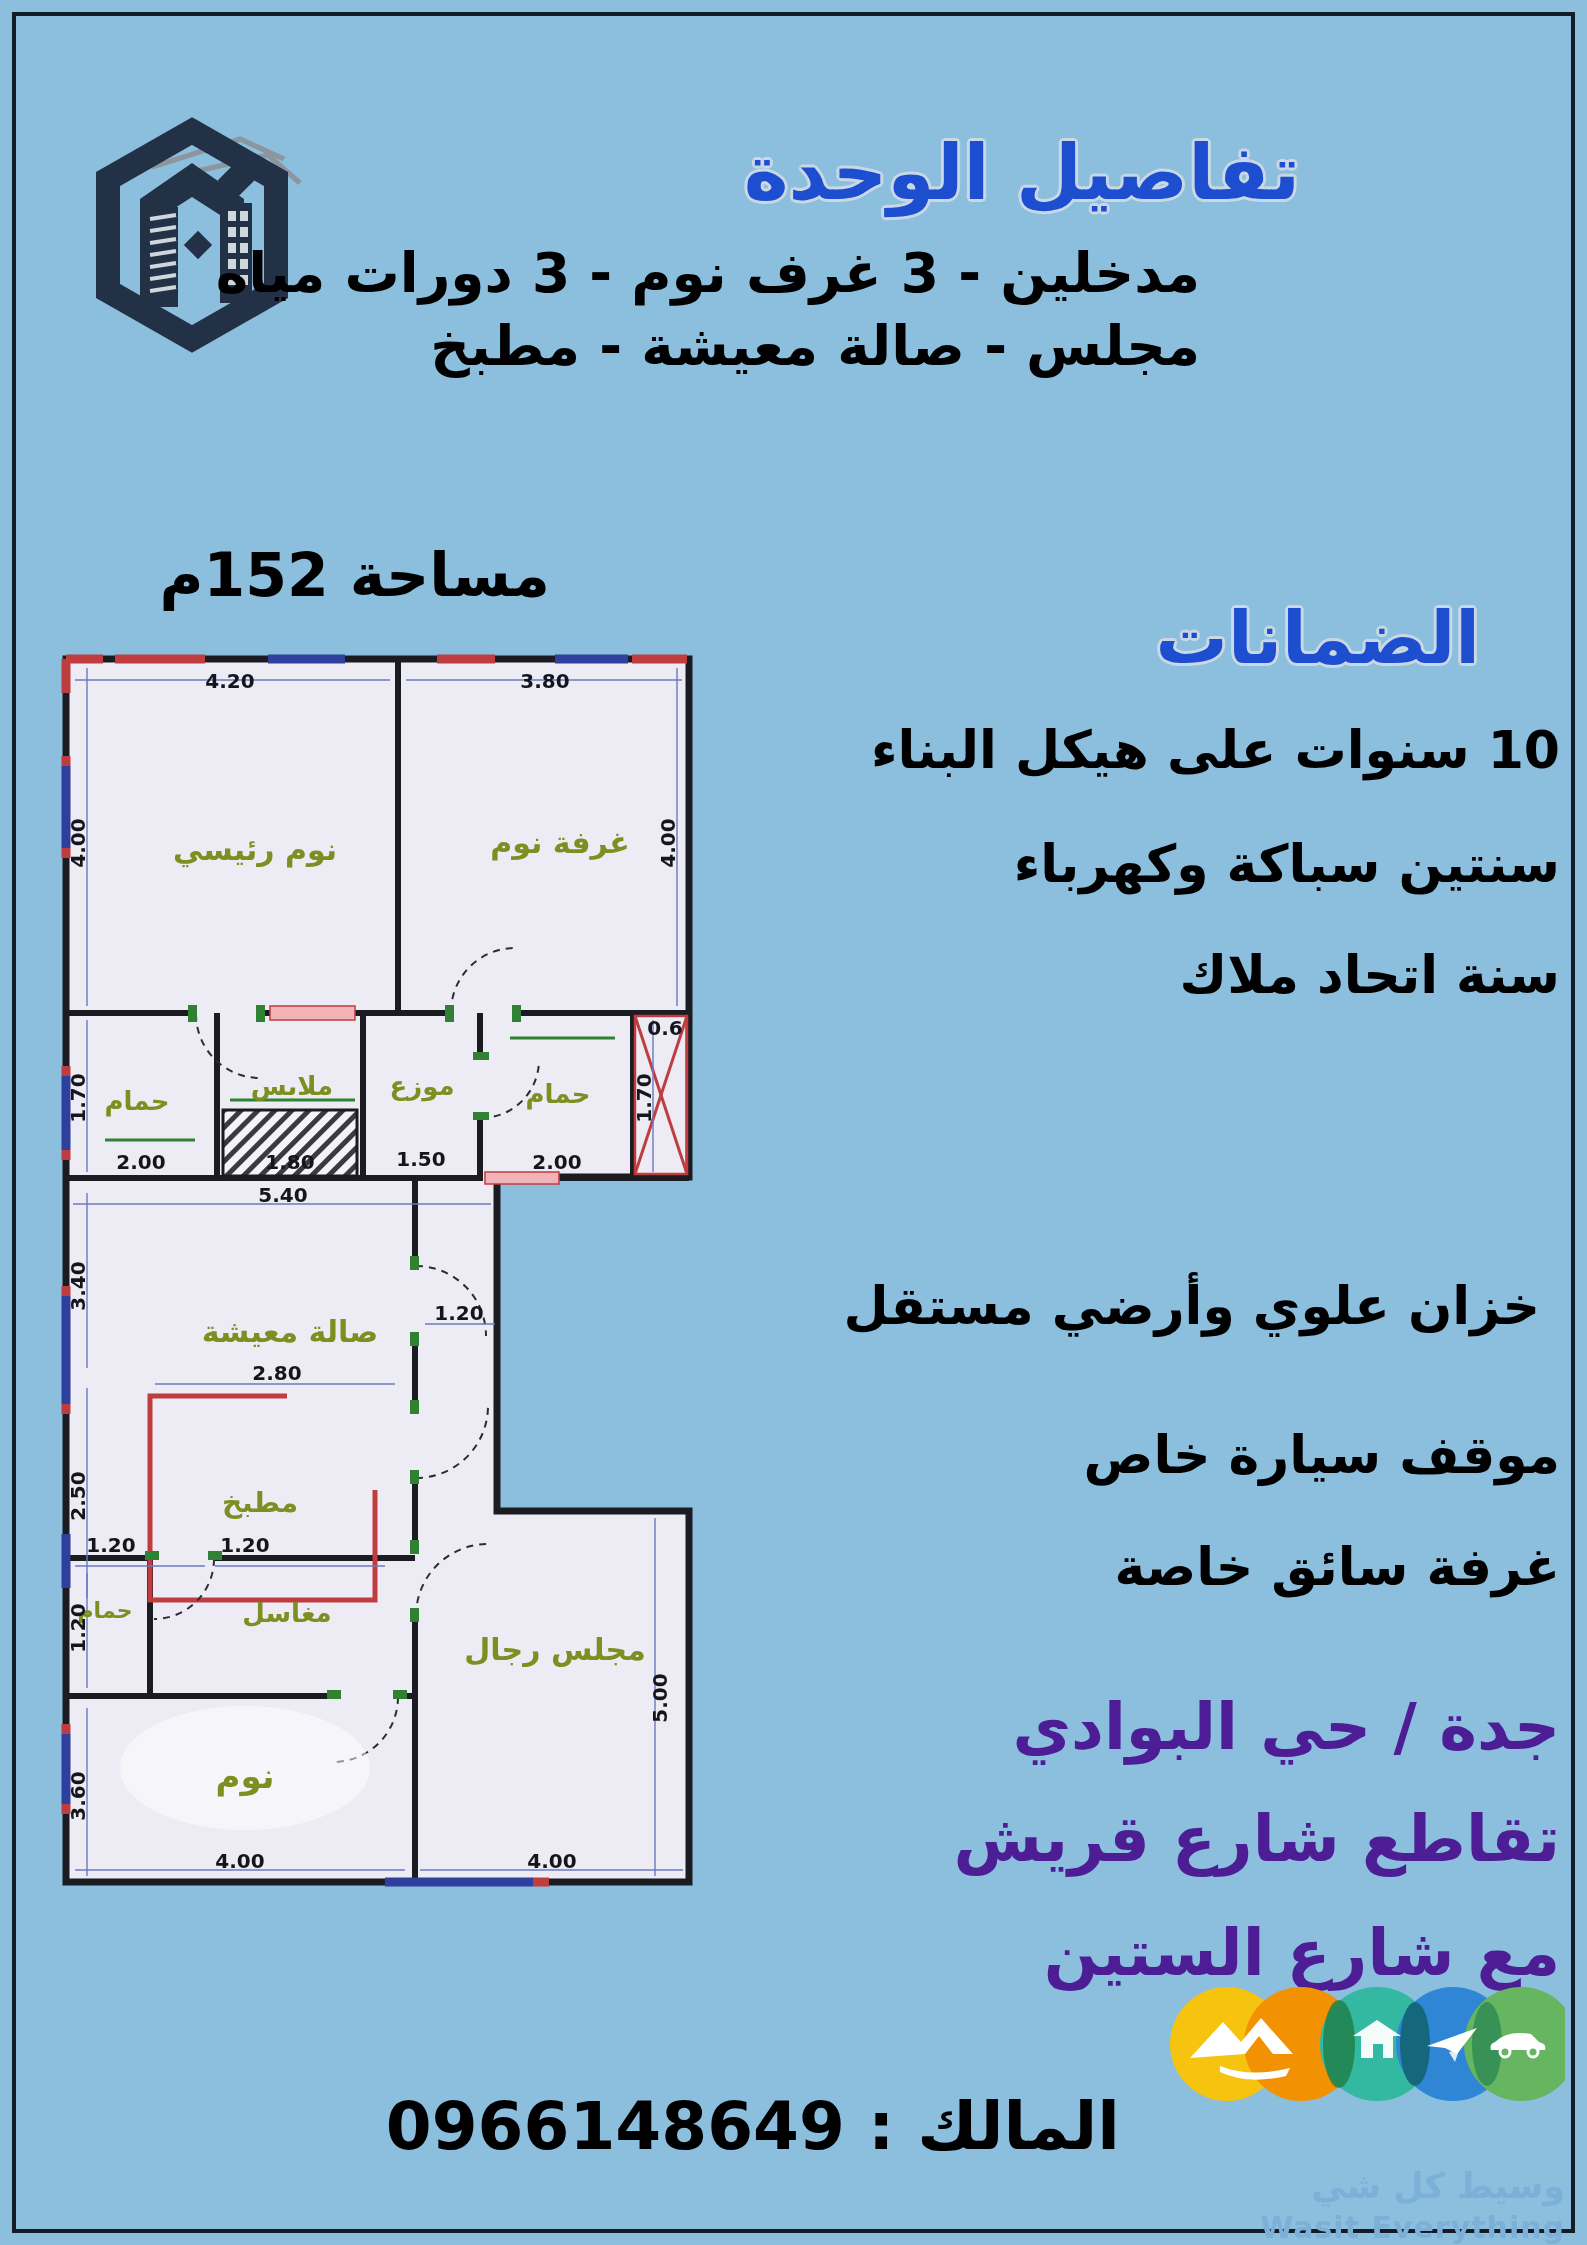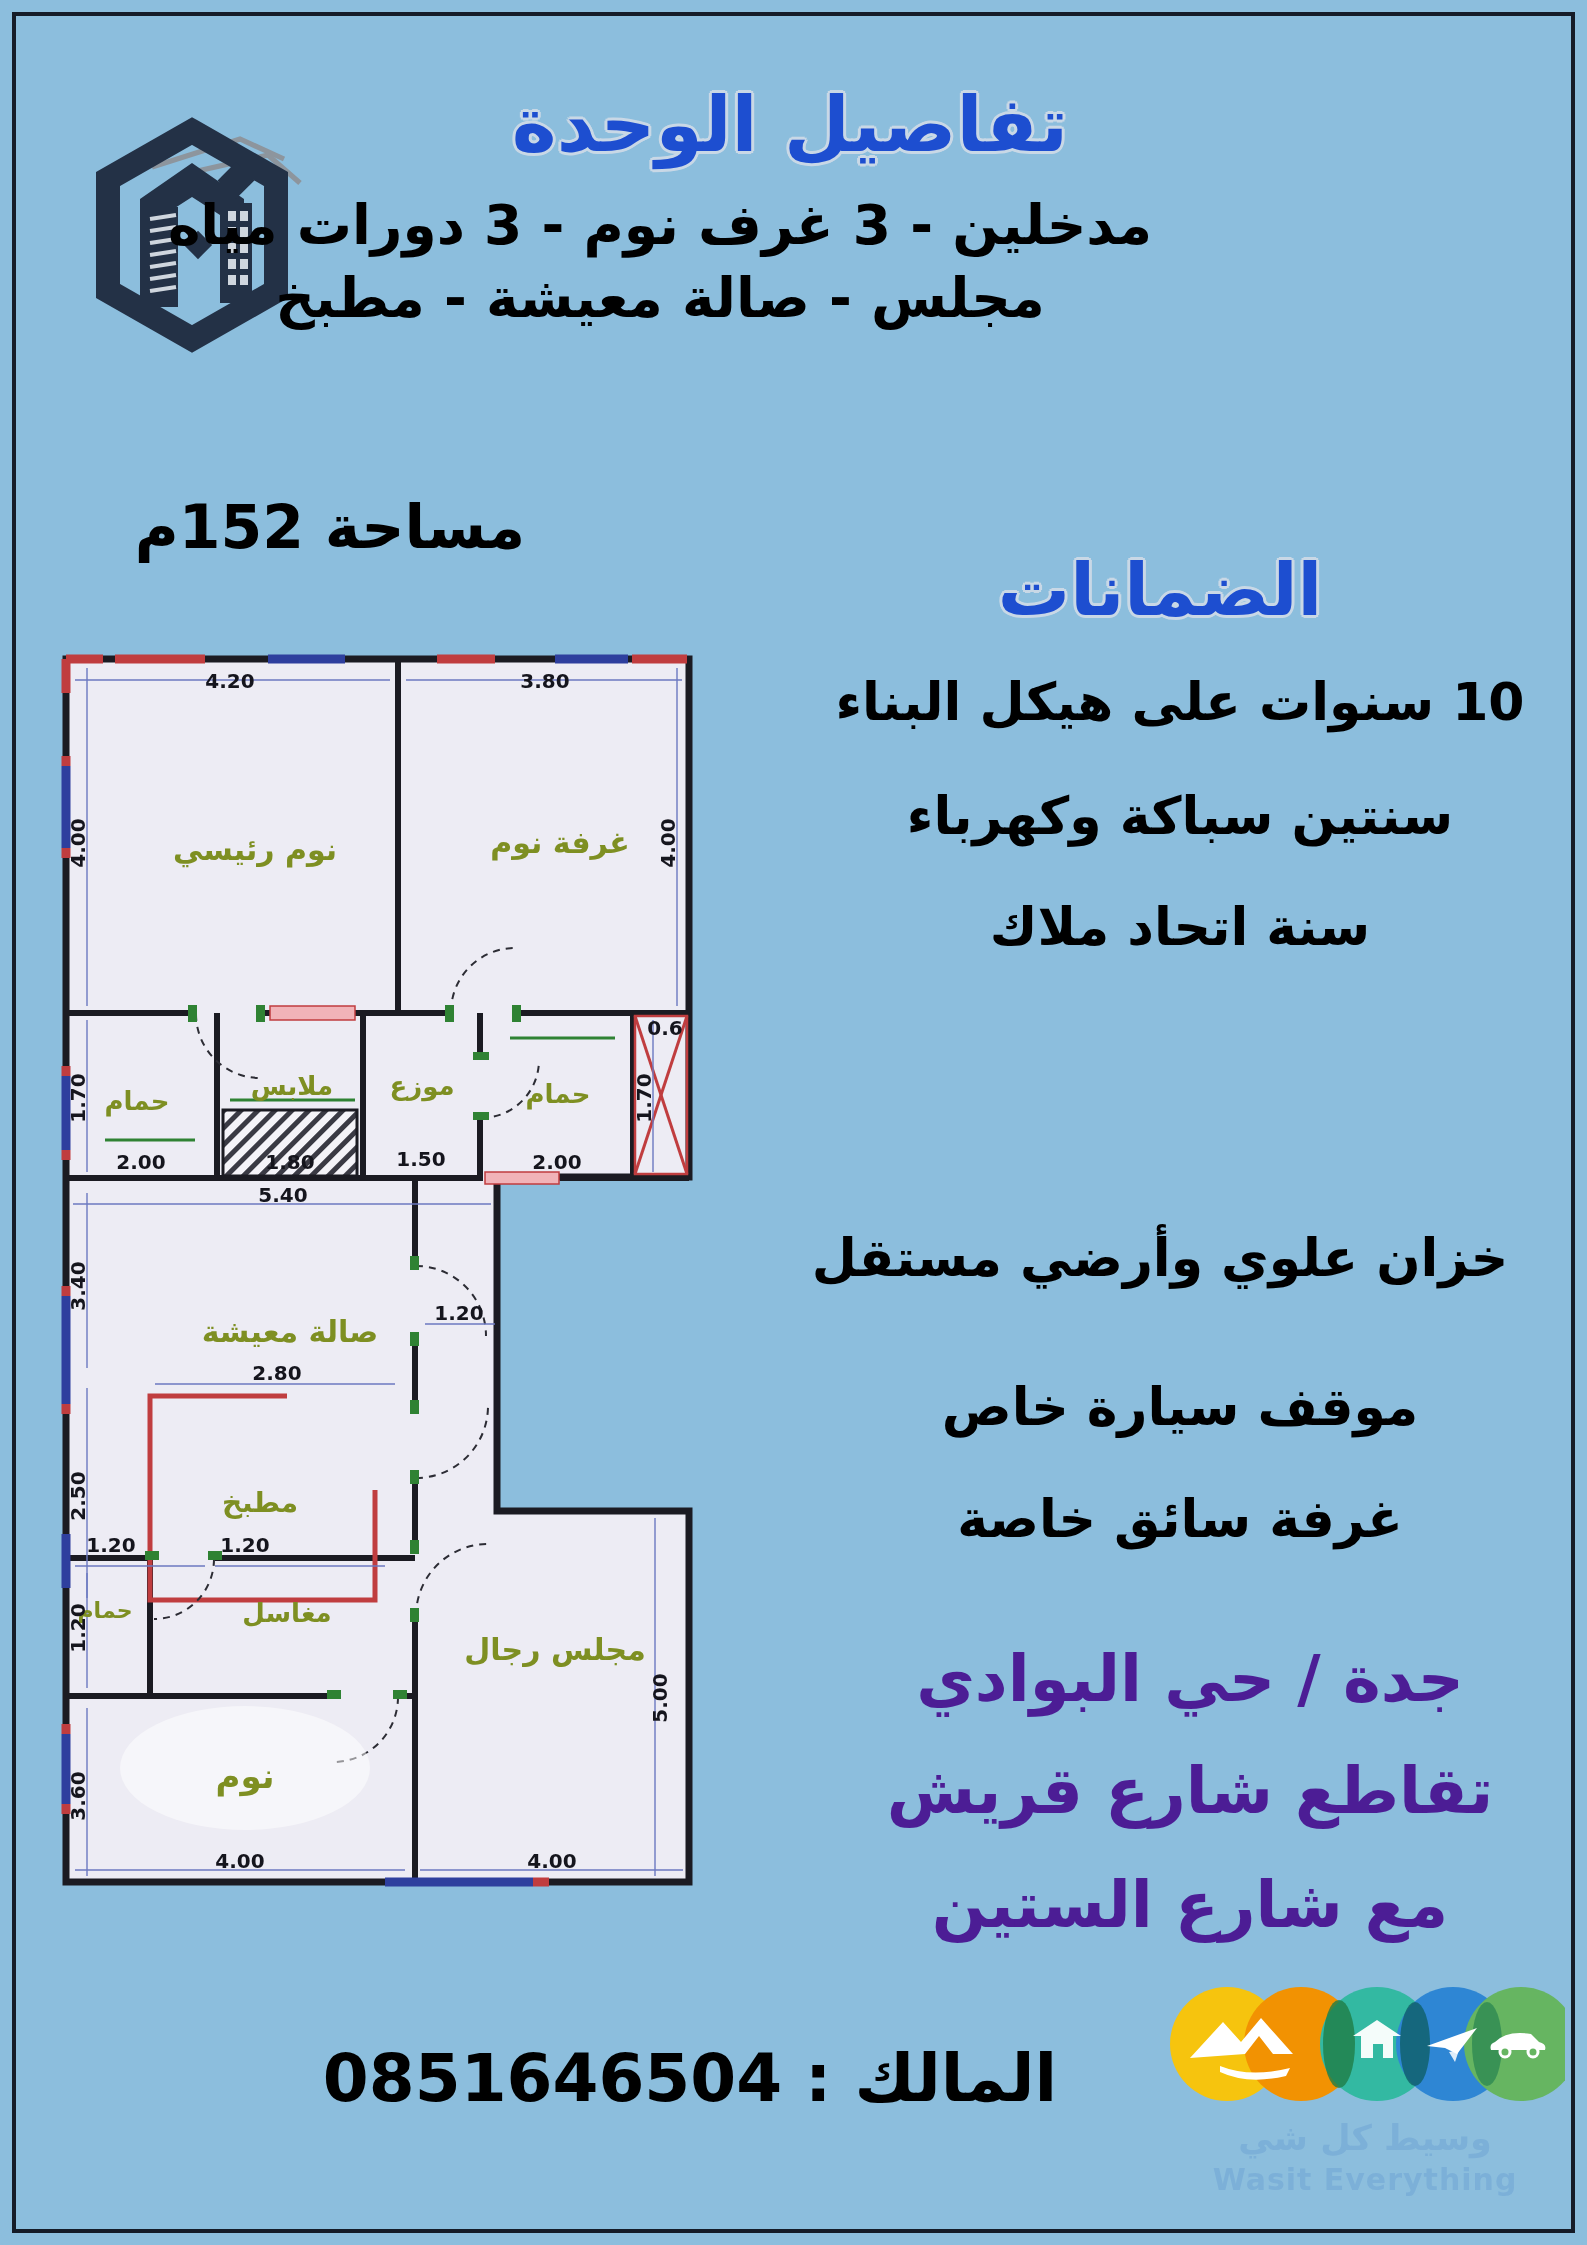--- a/index.html
+++ b/index.html
@@ -1,19 +1,19 @@
 <!DOCTYPE html>
 <html lang="ar"><head>
 <meta charset="utf-8">
 <style>
   html,body{margin:0;padding:0;background:#5b7a90;}
   .page{position:relative;width:1587px;height:2245px;background:#8cbedd;overflow:hidden;
         font-family:"DejaVu Sans",sans-serif;}
   .abs{position:absolute;}
-  .ctr{text-align:center;}
+  .ctr{text-align:right;margin-top:48px;}
   .rtl{direction:rtl;unicode-bidi:isolate;}
   .frame{position:absolute;inset:12px;border:4px solid #151c28;pointer-events:none;}
   .title-blue{color:#1d4ed0;font-weight:bold;
     text-shadow:3px 0 0 #c9d8e6,-3px 0 0 #c9d8e6,0 3px 0 #c9d8e6,0 -3px 0 #c9d8e6,
                 2px 2px 0 #c9d8e6,-2px -2px 0 #c9d8e6,2px -2px 0 #c9d8e6,-2px 2px 0 #c9d8e6;}
   .black-b{color:#000000;font-weight:bold;}
   .navy-b{color:#4c1d95;font-weight:bold;}
   .brand-ar{color:#7cb0d8;font-weight:bold;font-size:35px;}
   .brand-en{color:#7cb0d8;font-weight:bold;font-size:30px;letter-spacing:1px;}
   svg text{font-family:"DejaVu Sans",sans-serif;font-weight:bold;}
@@ -80,21 +80,21 @@
   <div class="abs ctr rtl black-b" style="left:800px;top:1377px;width:760px;font-size:52px;">موقف سيارة خاص</div>
   <div class="abs ctr rtl black-b" style="left:800px;top:1489px;width:760px;font-size:52px;">غرفة سائق خاصة</div>
 
   <div class="abs ctr rtl navy-b" style="left:820px;top:1642px;width:740px;font-size:64px;">جدة / حي البوادي</div>
   <div class="abs ctr rtl navy-b" style="left:820px;top:1754px;width:740px;font-size:64px;">تقاطع شارع قريش</div>
   <div class="abs ctr rtl navy-b" style="left:820px;top:1868px;width:740px;font-size:64px;">مع شارع الستين</div>
 
   <div class="abs ctr rtl black-b" style="left:260px;top:2040px;width:860px;font-size:66px;">
     <span>المالك :</span>
     <span> </span>
-    <span>0851646504</span>
+    <span>0966148649</span>
   </div>
 
   <svg class="abs" style="left:1165px;top:1980px;" width="400" height="135" viewBox="0 0 400 135">
     <g>
       <circle cx="62" cy="64" r="57" fill="#f6c40e"></circle>
       <circle cx="136" cy="64" r="57" fill="#f29202"></circle>
       <circle cx="212" cy="64" r="57" fill="#33b9a2"></circle>
       <circle cx="288" cy="64" r="57" fill="#2e86d4"></circle>
       <circle cx="356" cy="64" r="57" fill="#66b561"></circle>
       <ellipse cx="174" cy="64" rx="16" ry="44" fill="#1f7d46" opacity="0.8"></ellipse>

